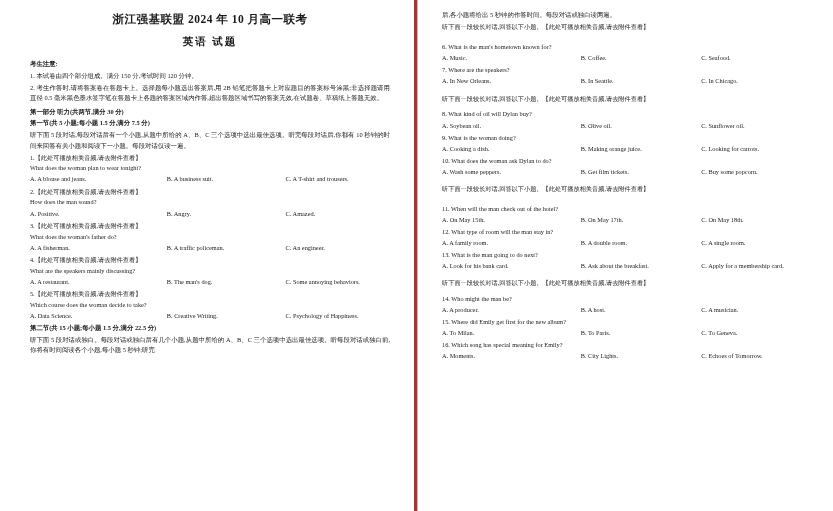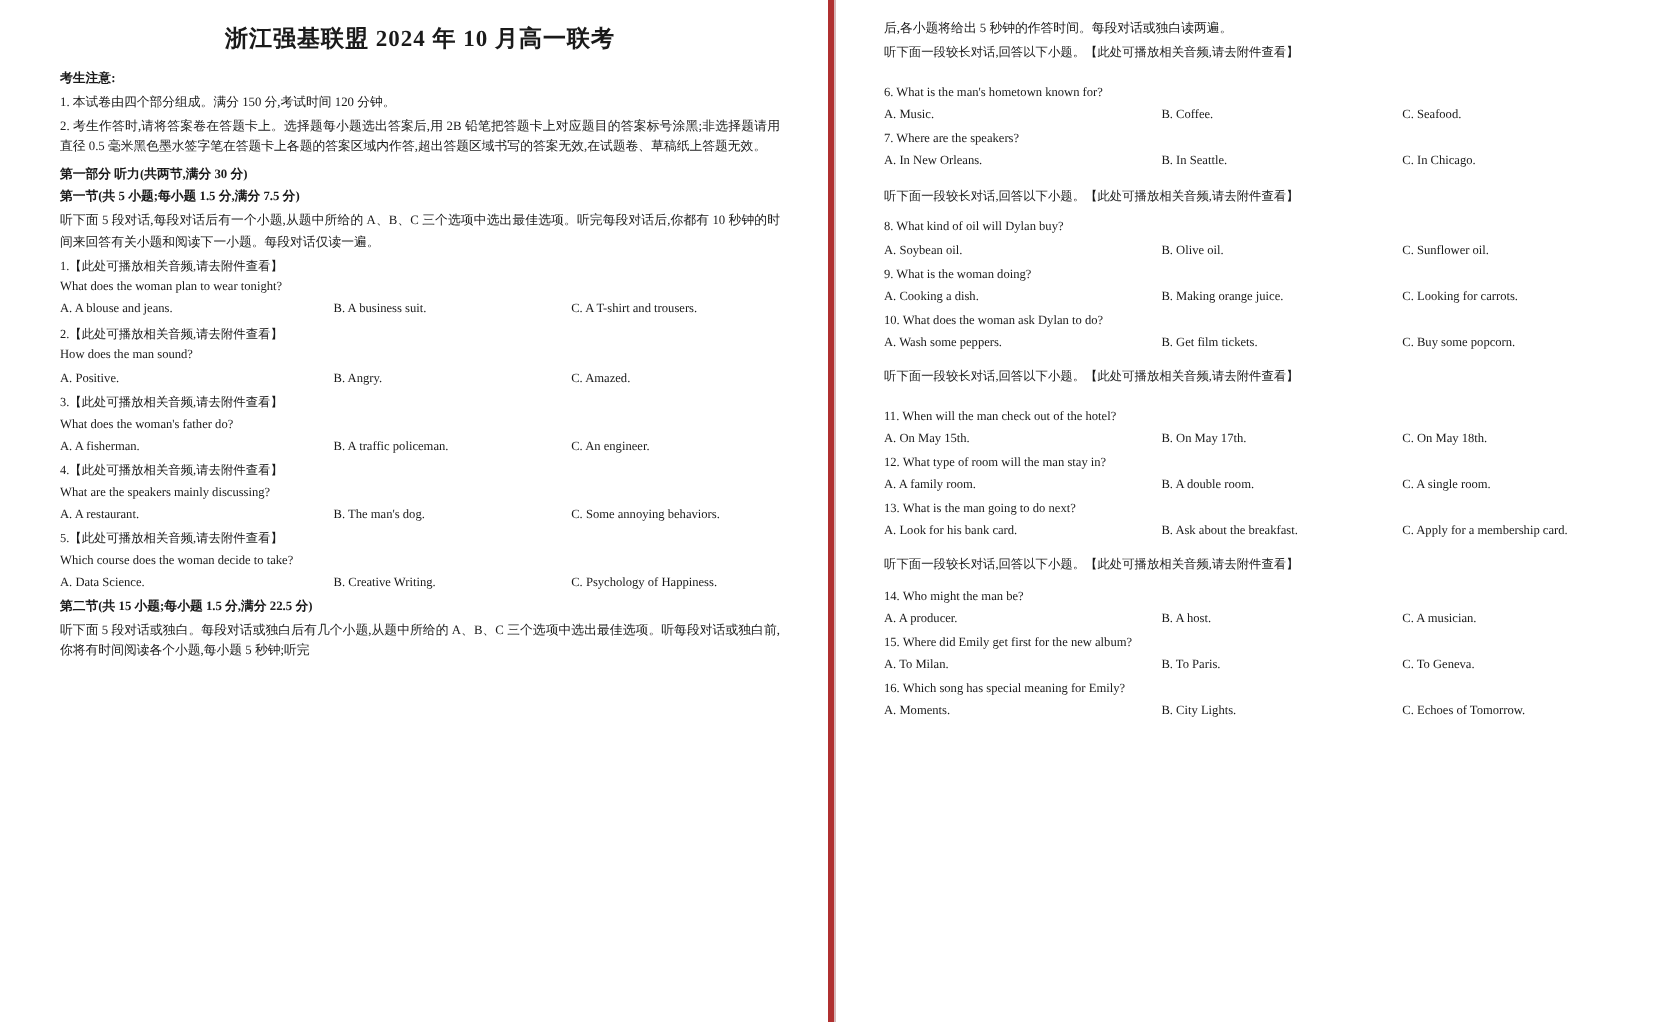--- a/index.html
+++ b/index.html
@@ -94,20 +94,21 @@
   }
 </style>
 </head>
 <body>
 
 <div class="page">
 
   <div class="col col-left">
 
     <div class="doc-title">浙江强基联盟 2024 年 10 月高一联考</div>
+    <div class="doc-subtitle">英语   试题</div>
 
     <div class="p bold">考生注意:</div>
     <div class="p">1. 本试卷由四个部分组成。满分 150 分,考试时间 120 分钟。</div>
     <div class="p">2. 考生作答时,请将答案卷在答题卡上。选择题每小题选出答案后,用 2B 铅笔把答题卡上对应题目的答案标号涂黑;非选择题请用直径 0.5 毫米黑色墨水签字笔在答题卡上各题的答案区域内作答,超出答题区域书写的答案无效,在试题卷、草稿纸上答题无效。</div>
 
     <div class="p bold" style="margin-top:3px">第一部分  听力(共两节,满分 30 分)</div>
     <div class="p bold">第一节(共 5 小题;每小题 1.5 分,满分 7.5 分)</div>
     <div class="p">听下面 5 段对话,每段对话后有一个小题,从题中所给的 A、B、C 三个选项中选出最佳选项。听完每段对话后,你都有 10 秒钟的时间来回答有关小题和阅读下一小题。每段对话仅读一遍。</div>
 
     <div class="audio-note">1.【此处可播放相关音频,请去附件查看】</div>

